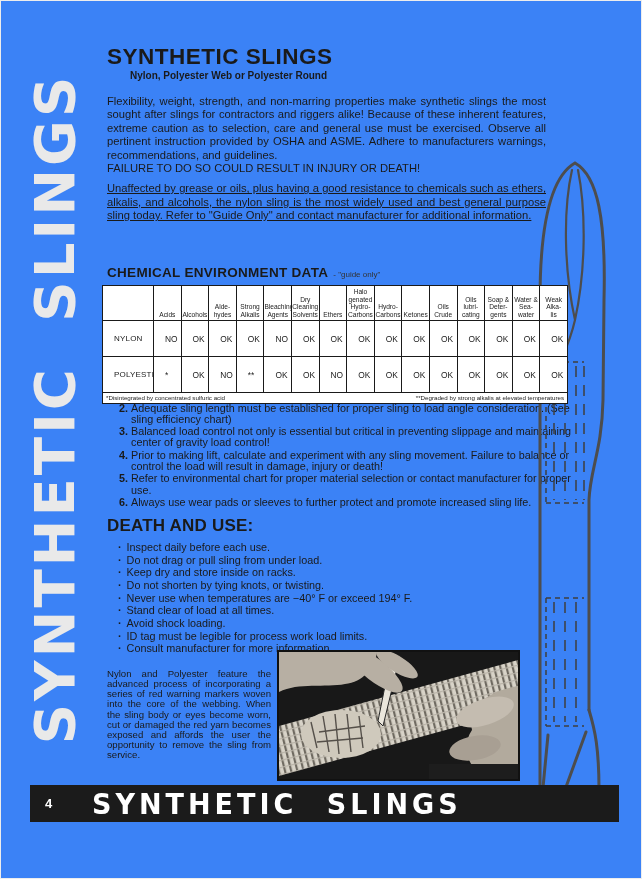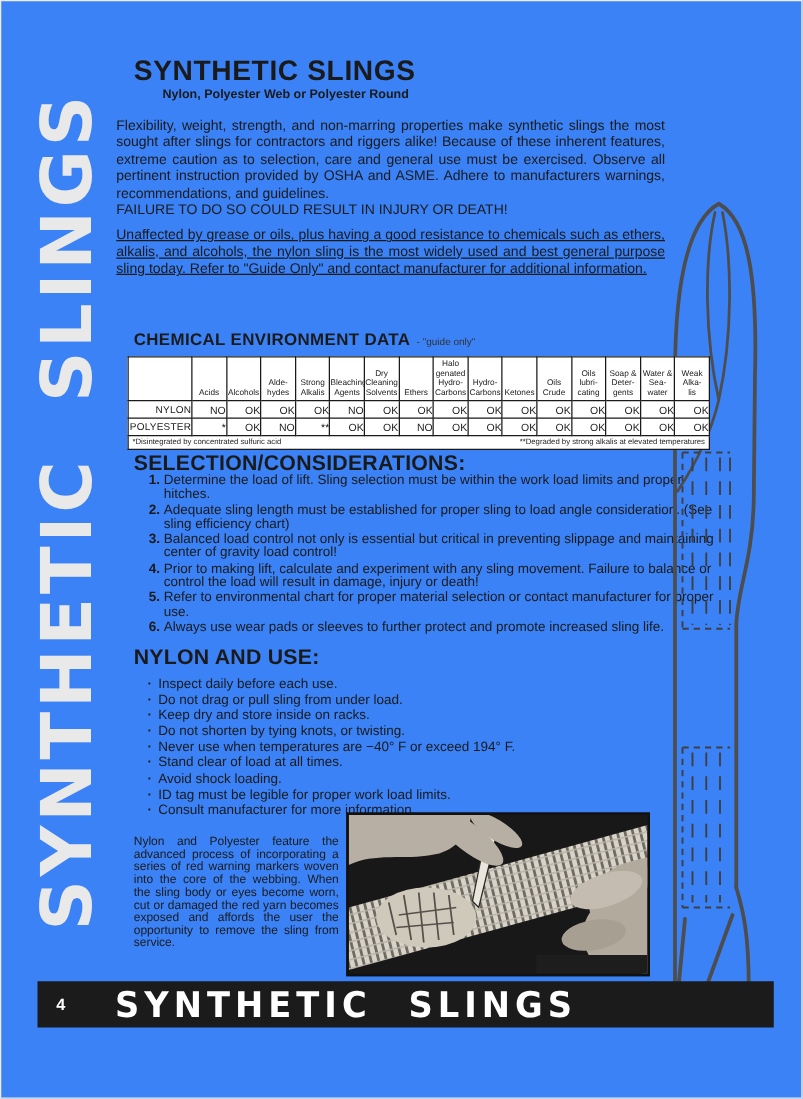--- a/index.html
+++ b/index.html
@@ -11,36 +11,36 @@
   
   .watermark{
     position:absolute;left:-315px;top:372px;width:748px;height:74px;
     transform:rotate(-90deg);transform-origin:center;
     font-size:56px;font-weight:bold;letter-spacing:3px;word-spacing:22px;
     color:#e9e9e9;text-align:center;white-space:nowrap;
     font-family:"DejaVu Sans", sans-serif;
   }
   .title{position:absolute;left:107px;top:44px;font-size:22.5px;font-weight:bold;letter-spacing:.5px;}
   .subtitle{position:absolute;left:107px;top:70px;font-size:10px;font-weight:bold;margin-left:23px;}
-  .intro{position:absolute;left:93px;top:95px;width:439px;font-size:11.2px;line-height:13.4px;}
+  .intro{position:absolute;left:107px;top:95px;width:439px;font-size:11.2px;line-height:13.4px;}
   .intro p{margin:0;text-align:justify;}
   .warning-line{}
   .para2{margin-top:7px !important;text-decoration:underline;}
   .chem-header{position:absolute;left:107px;top:263px;white-space:nowrap;}
   .chem-header .ttl{font-size:13.5px;font-weight:bold;letter-spacing:.3px;text-align:right;}
   .chem-header .note{font-size:8px;color:#333;margin-left:5px;}
   
   .table-wrap{position:absolute;left:102px;top:285px;width:466px;z-index:2;background:#fff;}
   table.chem{border-collapse:collapse;table-layout:fixed;width:466px;background:#fff;}
   table.chem th,table.chem td{border:1px solid #1a1a1a;overflow:hidden;}
   table.chem thead th{
     font-size:6.6px;font-weight:normal;line-height:1.13;text-align:center;
     vertical-align:bottom;padding:1px 0 2px 0;height:31px;white-space:pre-line;
   }
-  table.chem tbody td{font-size:8.4px;text-align:right;height:13px;padding:0;}
+  table.chem tbody td{font-size:8.4px;text-align:left;height:13px;padding:11px;}
   table.chem td.rowhead{font-size:8px;letter-spacing:.2px;}
   .footnotes{
     display:flex;justify-content:space-between;border:1px solid #1a1a1a;border-top:none;
     font-size:6.2px;padding:1px 3px 2px 3px;color:#222;
   }
   .sec-header{position:absolute;font-size:17px;font-weight:bold;letter-spacing:.2px;}
   .sel-header{left:107px;top:361px;}
   ol.selection{
     position:absolute;left:107px;top:379px;width:442px;margin:0;padding:0 0 0 24px;
     font-size:10.8px;line-height:11.3px;
@@ -193,31 +193,31 @@
   <ol class="selection">
 
   <li>Determine the load of lift.  Sling selection must be within the work load limits and proper hitches.</li>
       <li>Adequate sling length must be established for proper sling to load angle consideration.  (See sling efficiency chart)</li>
       <li>Balanced load control not only is essential but critical in preventing slippage and maintaining center of gravity load control!</li>
       <li>Prior to making lift, calculate and experiment with any sling movement. Failure to balance or control the load will result in damage, injury or death!</li>
       <li>Refer to environmental chart for proper material selection or contact manufacturer for proper use.</li>
       <li>Always use wear pads or sleeves to further protect and promote increased sling life.</li>
     </ol>
 
-  <div class="sec-header care-header">NYLON AND USE:</div>
+  <div class="sec-header care-header">DEATH AND USE:</div>
   <ul class="care">
 
   <li>Inspect daily before each use.</li>
       <li>Do not drag or pull sling from under load.</li>
       <li>Keep dry and store inside on racks.</li>
       <li>Do not shorten by tying knots, or twisting.</li>
       <li>Never use when temperatures are −40° F or exceed 194° F.</li>
       <li>Stand clear of load at all times.</li>
       <li>Avoid shock loading.</li>
-      <li>ID tag must be legible for proper work load limits.</li>
+      <li>ID tag must be legible for process work load limits.</li>
       <li>Consult manufacturer for more information.</li>
     </ul>
 
   <div class="closing">Nylon and Polyester feature the advanced process of incorporating a series of red warning markers woven into the core of the webbing.  When the sling body or eyes become worn, cut or damaged the red yarn becomes exposed and affords the user the opportunity to remove the sling from service.</div>
 
   <div class="photo">
     <svg width="239" height="127" viewBox="0 0 239 127" xmlns="http://www.w3.org/2000/svg">
       <defs>
         <pattern id="weave" width="6" height="7" patternUnits="userSpaceOnUse" patternTransform="rotate(-14)">
           <rect width="6" height="7" fill="#d8d3c8"></rect>

